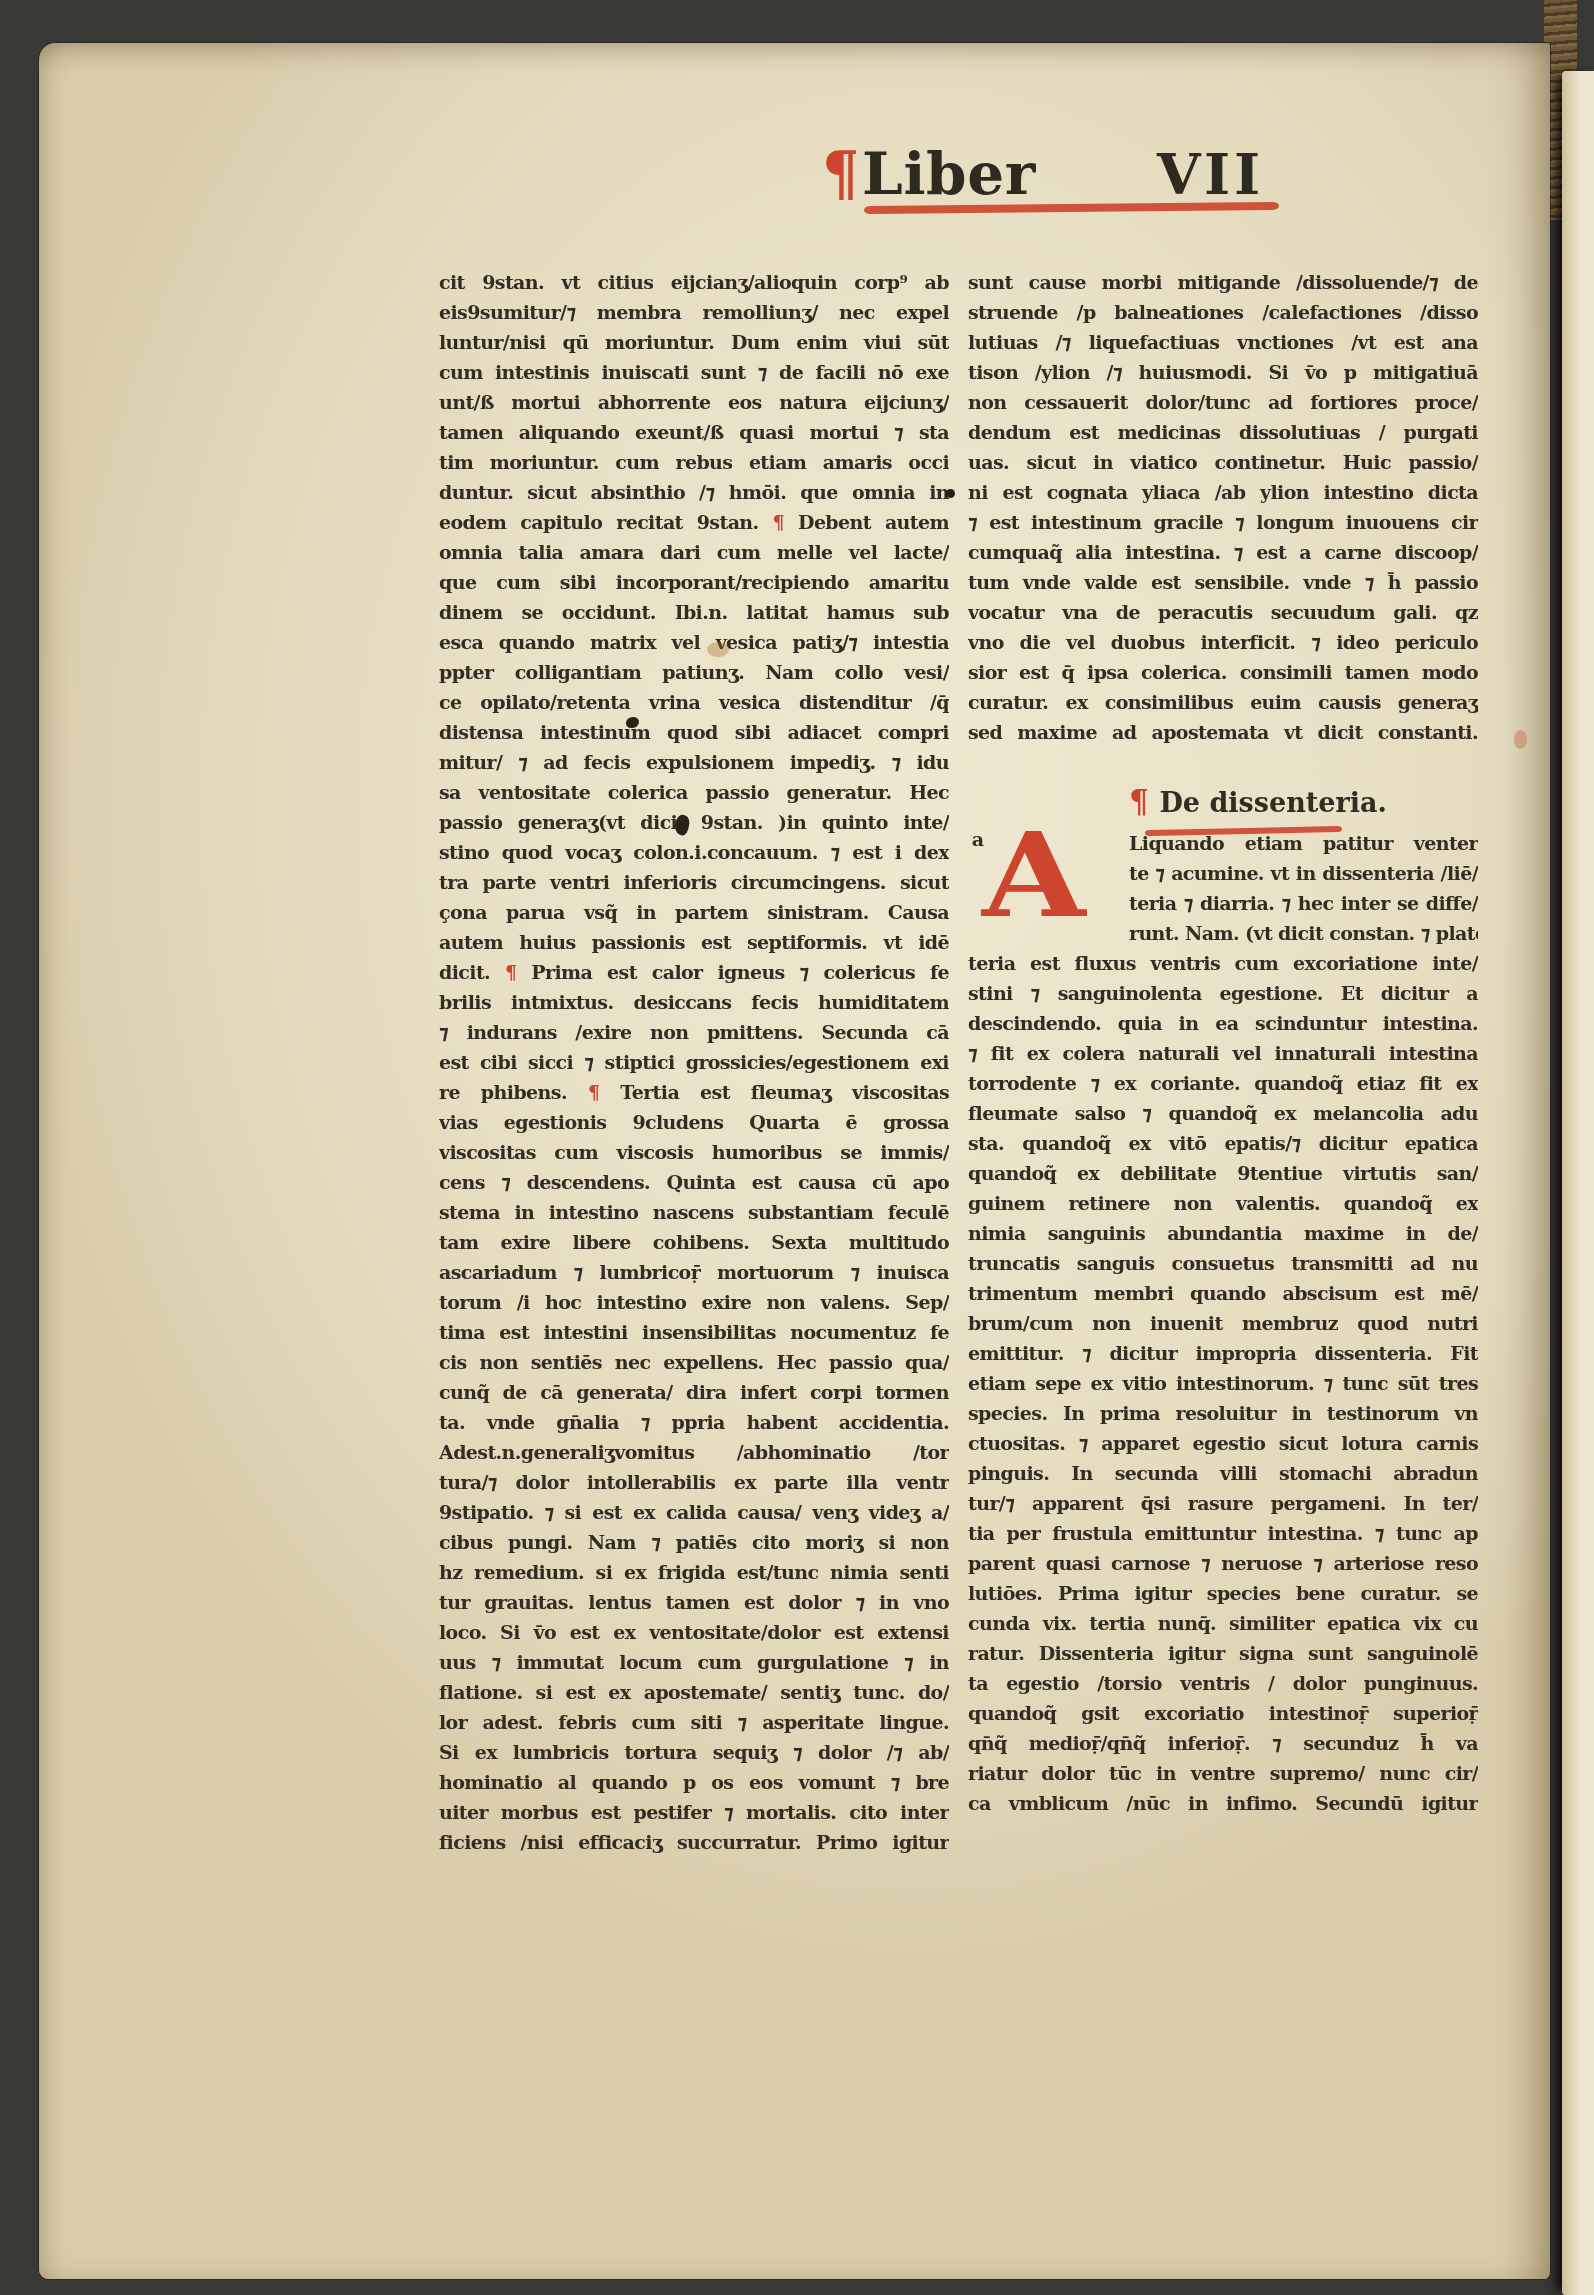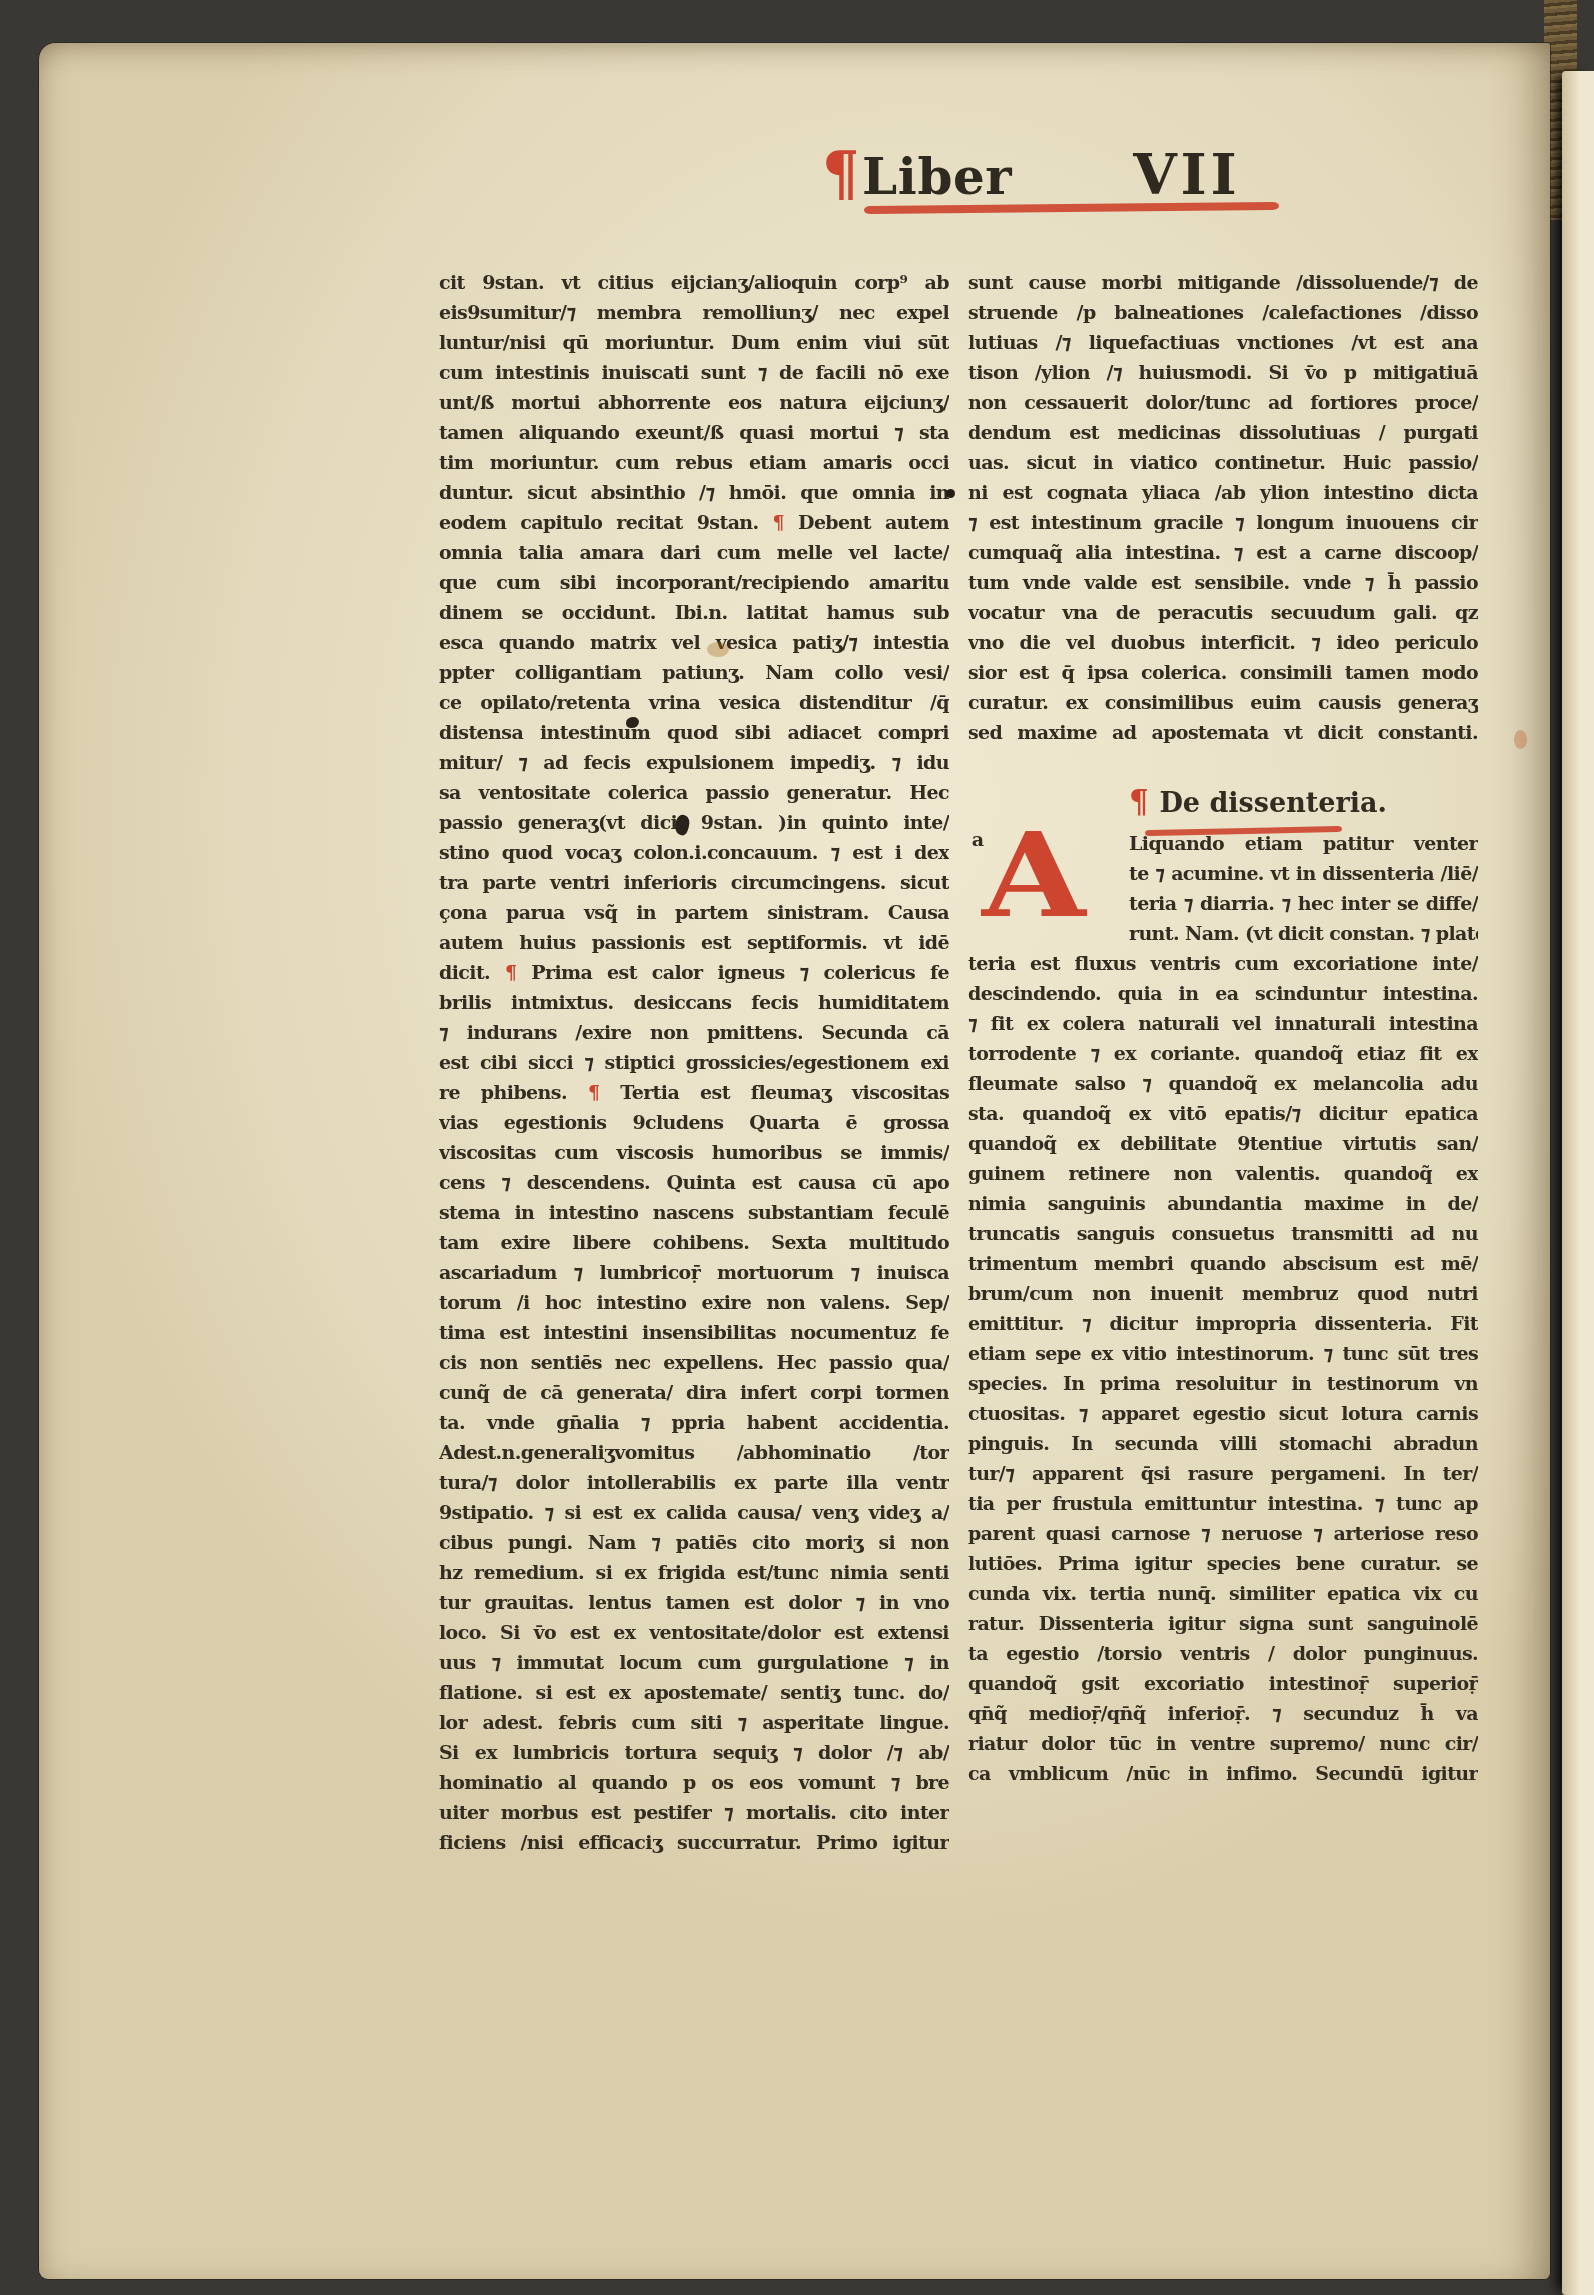--- a/index.html
+++ b/index.html
@@ -20,21 +20,21 @@
         border-radius:16.6px 2.5px 6.4px 9px;
         box-shadow:inset -35px 0 45px -25.5px rgba(80,60,30,.5),
                    inset 18px 0 32px -19px rgba(80,60,30,.35),
                    inset 0 19px 32px -19px rgba(80,60,30,.35),
                    0 0 0 0.6px #1d1b17;}
   .red{color:#cd452e;}
   
   .hdr{position:absolute;left:783px;top:101px;display:flex;align-items:baseline;
        font-weight:bold;color:#2f2a1f;}
   .hdr .pil{font-size:59px;color:#cd452e;margin-right:2.5px;line-height:1;}
-  .hdr .ttl{font-size:50px;letter-spacing:0.6px;line-height:1;}
+  .hdr .ttl{font-size:58px;letter-spacing:0.6px;line-height:1;}
   .hdr .num{font-size:56px;margin-left:121px;letter-spacing:3.8px;line-height:1;}
   .hdr-line{position:absolute;left:825px;top:161px;width:415px;height:8.3px;background:#cd452e;
             border-radius:6.4px/3.8px;transform:rotate(-.6deg);opacity:.92;}
   
   .col{position:absolute;width:510px;font-weight:bold;font-size:19px;line-height:30px;
        letter-spacing:-0.6px;color:#332c21;text-align:justify;overflow:hidden;}
   .col .tline{text-align-last:justify;height:30px;white-space:nowrap;}
   .left-col{left:400px;top:224px;}
   .rtop-col{left:929px;top:224px;}
   .rpara-col{left:929px;top:785px;}
@@ -162,20 +162,21 @@
       <div class="dropwrap">
         <span class="guide">a</span>
         <span class="dropcap">A</span>
       </div>
       <div>
           <div class="tline">Liquando  etiam  patitur  venter</div>
           <div class="tline">te ⁊ acumine. vt in dissenteria /liē/</div>
           <div class="tline">teria ⁊ diarria. ⁊ hec inter se diffe/</div>
           <div class="tline">runt. Nam. (vt dicit constan. ⁊ plate. )dissen/</div>
           <div class="tline">teria est fluxus ventris cum excoriatione inte/</div>
+          <div class="tline">stini ⁊ sanguinolenta egestione. Et  dicitur  a</div>
           <div class="tline">descindendo. quia in ea scinduntur intestina.</div>
           <div class="tline">⁊ fit ex colera naturali vel innaturali intestina</div>
           <div class="tline">torrodente ⁊ ex coriante. quandoq̃ etiaz fit ex</div>
           <div class="tline">fleumate salso ⁊ quandoq̃ ex melancolia adu</div>
           <div class="tline">sta. quandoq̃ ex vitō epatis/⁊ dicitur epatica</div>
           <div class="tline">quandoq̃ ex debilitate 9tentiue  virtutis  san/</div>
           <div class="tline">guinem retinere non  valentis.  quandoq̃  ex</div>
           <div class="tline">nimia sanguinis abundantia maxime  in de/</div>
           <div class="tline">truncatis sanguis consuetus transmitti ad nu</div>
           <div class="tline">trimentum membri quando abscisum est mē/</div>

